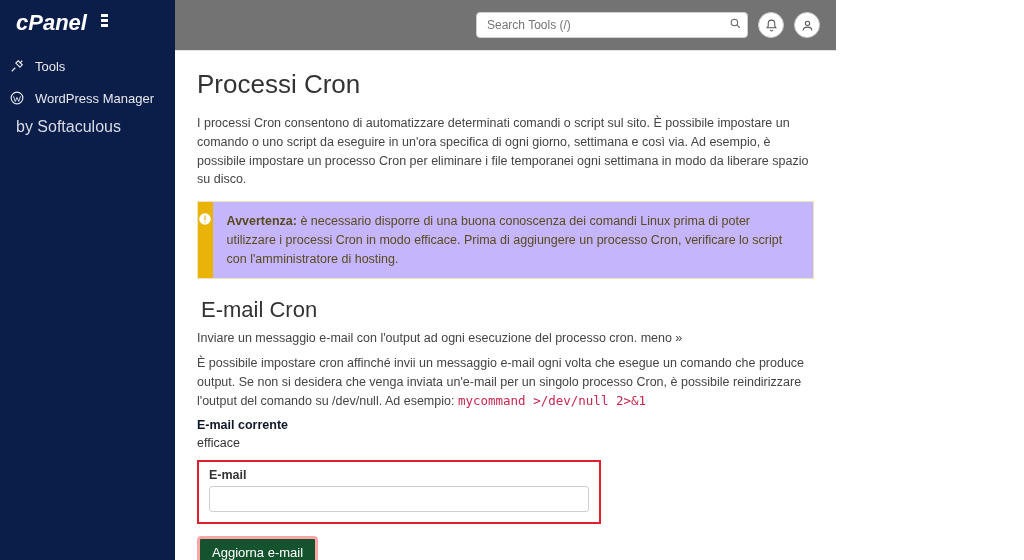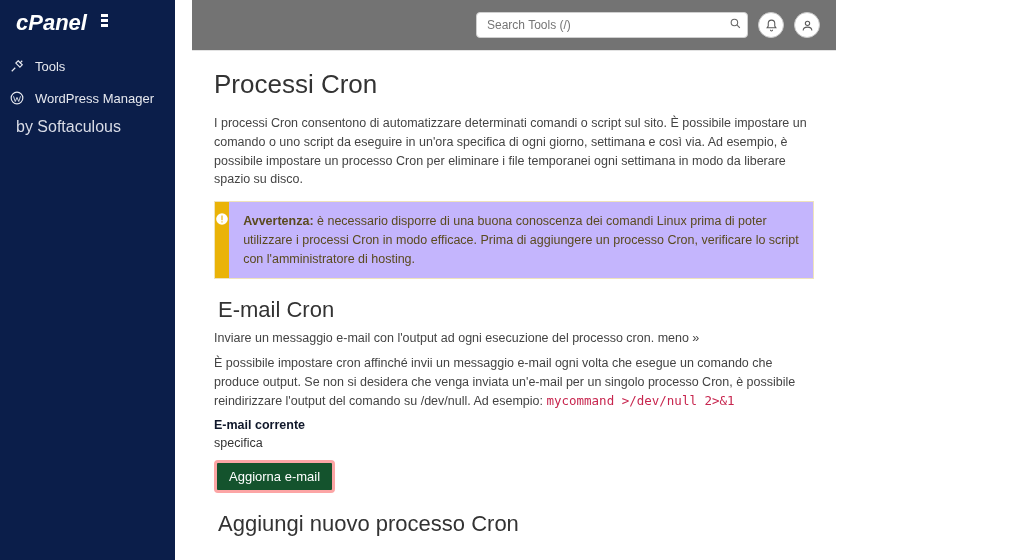--- a/index.html
+++ b/index.html
@@ -1,17 +1,17 @@
 <!DOCTYPE html>
 <html><head>
 <meta charset="utf-8">
 <style>
 * { margin: 0; padding: 0; box-sizing: border-box; }
 body { font-family: -apple-system, BlinkMacSystemFont, "Segoe UI", Arial, sans-serif; font-size: 13px; color: #333; background: #fff; }
-.app { display: flex; width: 836px; height: 560px; overflow: hidden; gap: 17px; }
+.app { display: flex; width: 836px; height: 560px; overflow: hidden; }
 
 
 .sidebar { width: 175px; background: #0b1e4a; color: #fff; flex-shrink: 0; padding: 0; }
 .logo { padding: 10px 16px 14px; }
 .logo svg { display: block; }
 .side-item { display: flex; align-items: center; padding: 8px 9px; color: #e7e9ef; font-size: 13px; cursor: pointer; gap: 10px; }
 .side-item .icon { width: 16px; height: 16px; display: inline-flex; align-items: center; justify-content: center; }
 .side-sub { padding: 4px 16px 8px 16px; color: #d8dbe6; font-size: 16px; }
 
 
@@ -123,22 +123,26 @@
 
       <h2 class="section-title">E-mail Cron</h2>
       <p class="body less-toggle">
         <span>Inviare un messaggio e-mail con l'output ad ogni esecuzione del processo cron. </span><span>meno »</span>
       </p>
       <p class="body">
         <span>È possibile impostare cron affinché invii un messaggio e-mail ogni volta che esegue un comando che produce output. Se non si desidera che venga inviata un'e-mail per un singolo processo Cron, è possibile reindirizzare l'output del comando su /dev/null. Ad esempio: </span><span class="code-inline">mycommand &gt;/dev/null 2&gt;&amp;1</span>
       </p>
 
       <div class="field-label">E-mail corrente</div>
-      <div class="field-value">specifica</div>
+      <div class="field-value">efficace</div>
 
+      <div class="email-block">
+        <label>E-mail</label>
+        <input class="email-input" type="text" style="">
+      </div>
 
       <button class="btn-primary">Aggiorna e-mail</button>
 
       <h2 class="section-title">Aggiungi nuovo processo Cron</h2>
 
       
     </div>
   </div>
 </div>
 

